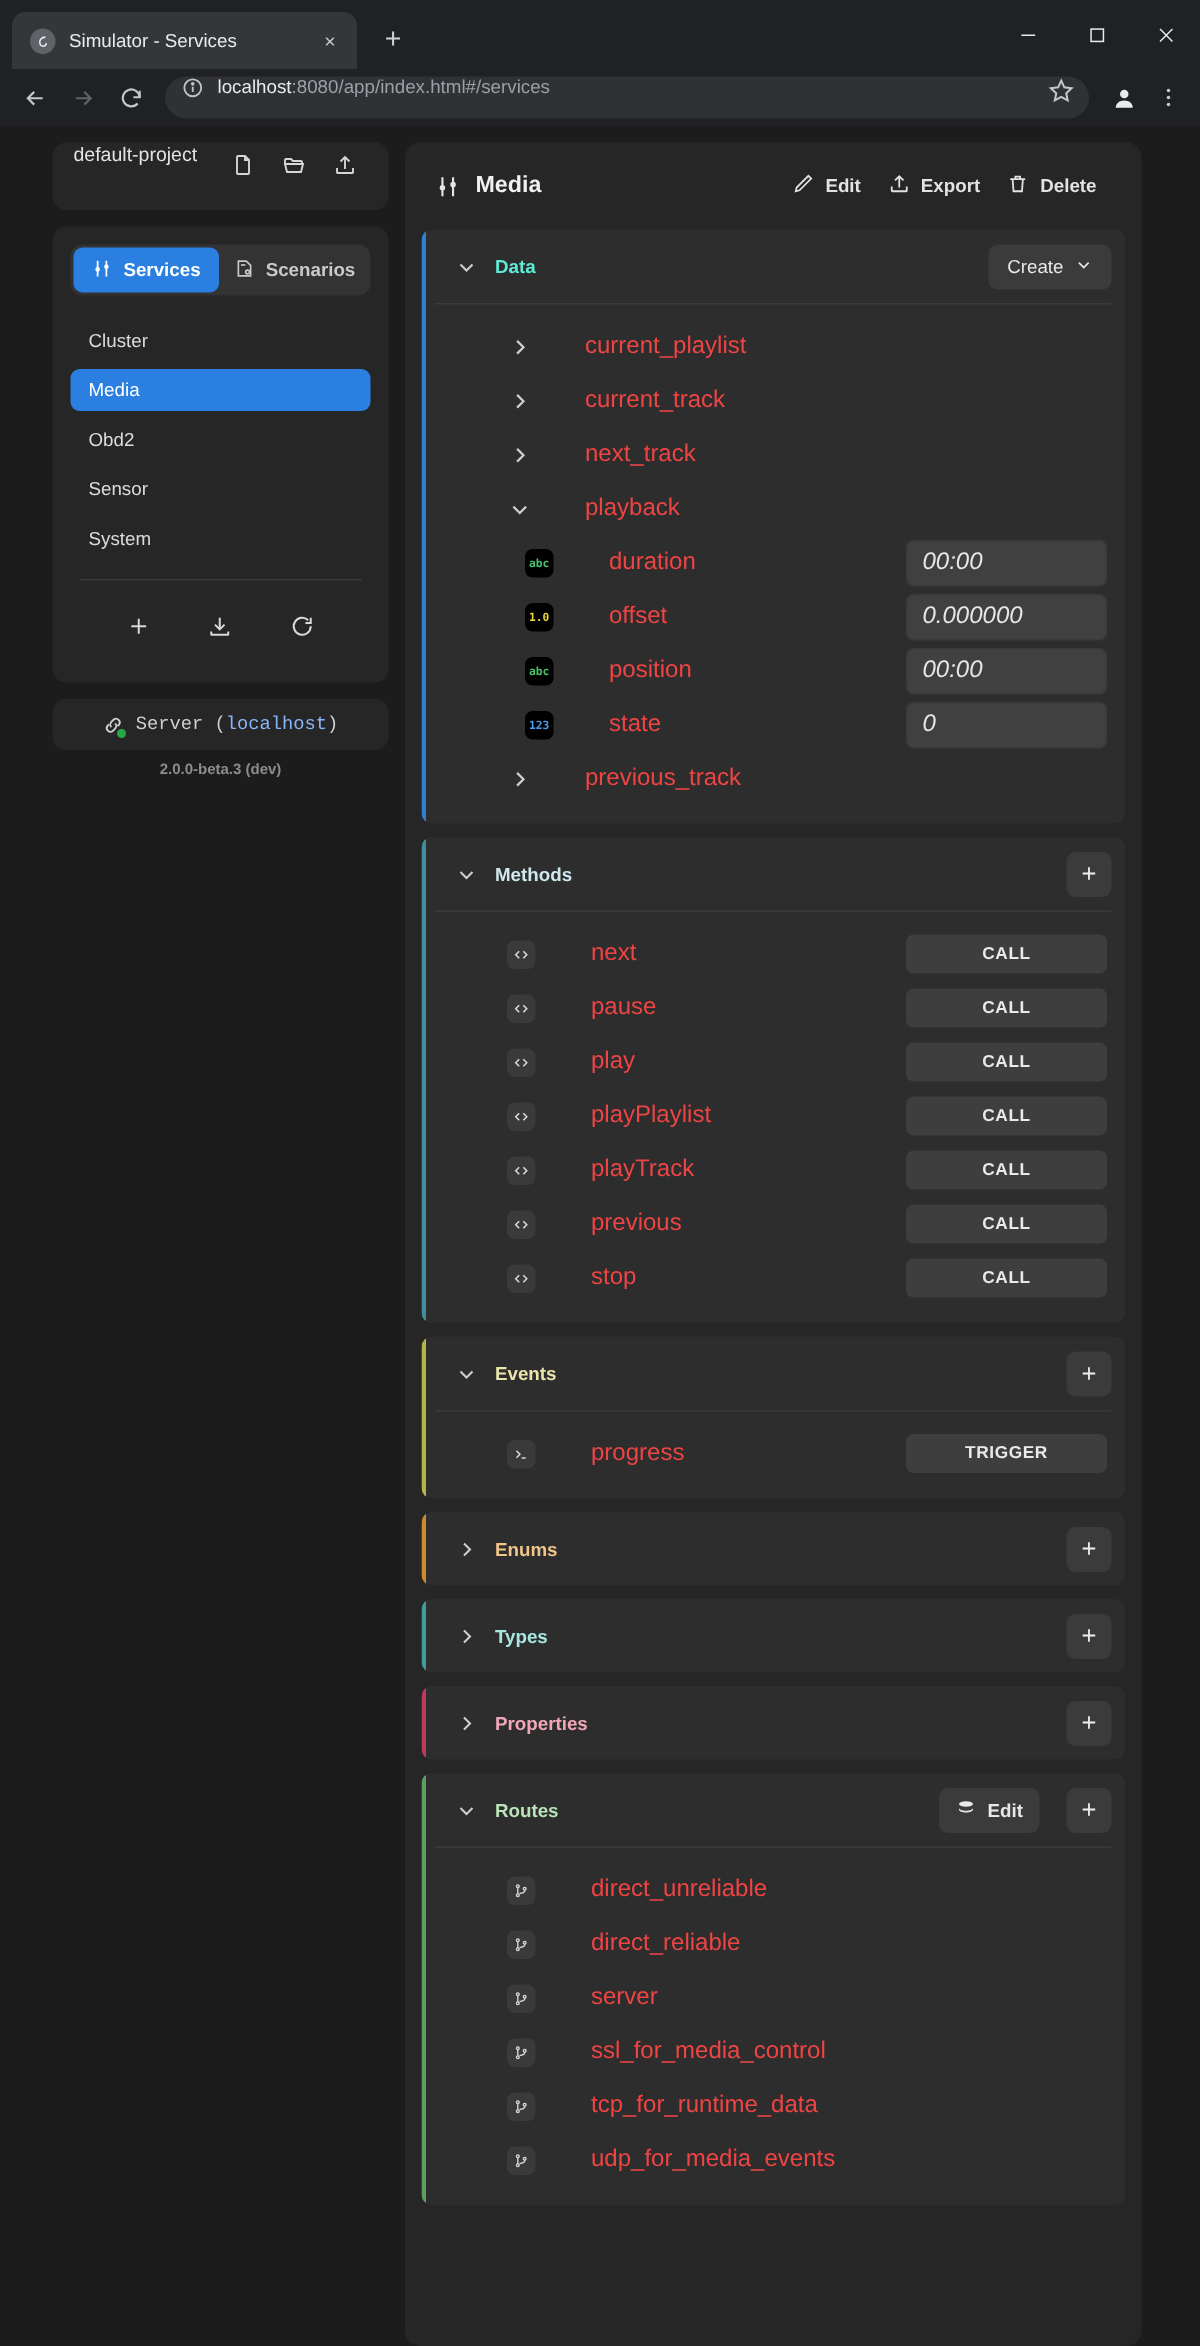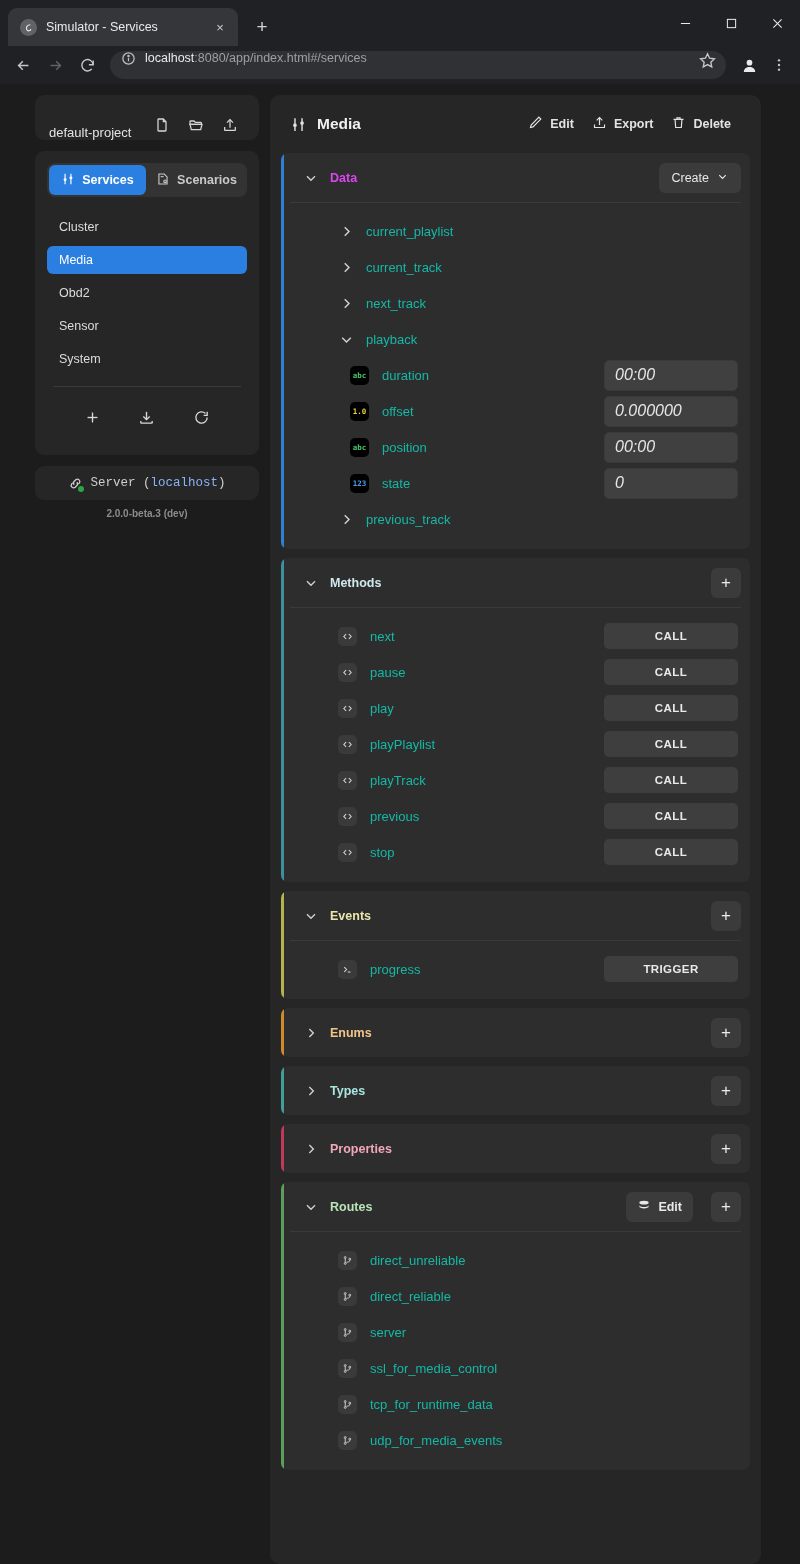--- a/index.html
+++ b/index.html
@@ -61,21 +61,21 @@
   
   .app {
     position: absolute; top: 84px; left: 0; width: 800px; height: 1480px;
     background: #1c1c1c; display: flex; gap: 0; padding: 11px 0 0 0;
   }
 
   
   .sidebar { width: 270px; flex: 0 0 270px; padding: 0 11px 0 35px; }
   .card { background: #262626; border-radius: 9px; }
 
-  .proj-card { height: 45px; display: flex; align-items: flex-end; padding: 0 14px; gap: 4px; }
+  .proj-card { height: 45px; display: flex; align-items: flex-start; padding: 0 14px; gap: 4px; }
   .proj-name { color: #e3e3e3; font-size: 13px; flex: 1 1 auto; }
   .proj-ico {
     width: 30px; height: 30px; display: flex; align-items: center; justify-content: center;
     color: #d6d6d6;
   }
   .proj-ico svg { width: 16px; height: 16px; }
 
   .nav-card { margin-top: 11px; padding: 12px; }
   .segmented {
     background: #333333; border-radius: 8px; height: 34px; display: flex; padding: 2px; gap: 2px;
@@ -145,21 +145,21 @@
   }
   .btn-edit-sm {
     background: #3b3b3b; border-radius: 6px; height: 30px; padding: 0 11px;
     display: flex; align-items: center; gap: 7px; color: #e8e8e8; font-size: 12.5px; font-weight: bold;
   }
   .btn-edit-sm svg { width: 14px; height: 14px; }
 
   
   .row { height: 36px; display: flex; align-items: center; padding-left: 48px; gap: 0; }
   .row-chev { width: 17px; height: 17px; color: #cfcfcf; margin-right: 11px; flex: 0 0 auto; display:flex; align-items:center; justify-content:center; }
-  .row-name { color: #14b8a6; font-size: 13px; flex: 1 1 auto; }
+  .row-name { color: #ef4444; font-size: 16px; flex: 1 1 auto; margin-left: 24px; }
   .row.child { padding-left: 60px; }
 
   .tbadge {
     width: 19px; height: 19px; border-radius: 5px; background: #000000; flex: 0 0 auto;
     display: flex; align-items: center; justify-content: center;
     font-size: 7.5px; font-weight: bold; margin-right: 13px;
     font-family: "DejaVu Sans Mono", monospace;
   }
   .tbadge.str { color: #49c46c; }
   .tbadge.flt { color: #e8d33a; }
@@ -417,21 +417,21 @@
     </div>
 
     <div class="section">
       <div class="acc" style="background:#2f7fd4"></div>
       <div class="sec-head">
         <span class="chev">
           <svg viewBox="0 0 24 24" fill="none" stroke="currentColor" stroke-width="2.1">
               <path d="M6 9.5l6 6 6-6"></path>
             </svg>
         </span>
-        <span class="sec-title" style="color:#d946ef">Data</span>
+        <span class="sec-title" style="color:#5eead4">Data</span>
         <span class="btn-create">
           <span>Create</span>
           <span>
             <svg viewBox="0 0 24 24" fill="none" stroke="currentColor" stroke-width="2.1">
                 <path d="M6 9.5l6 6 6-6"></path>
               </svg>
           </span>
         </span>
       </div>
       <div class="sec-rule"></div>

